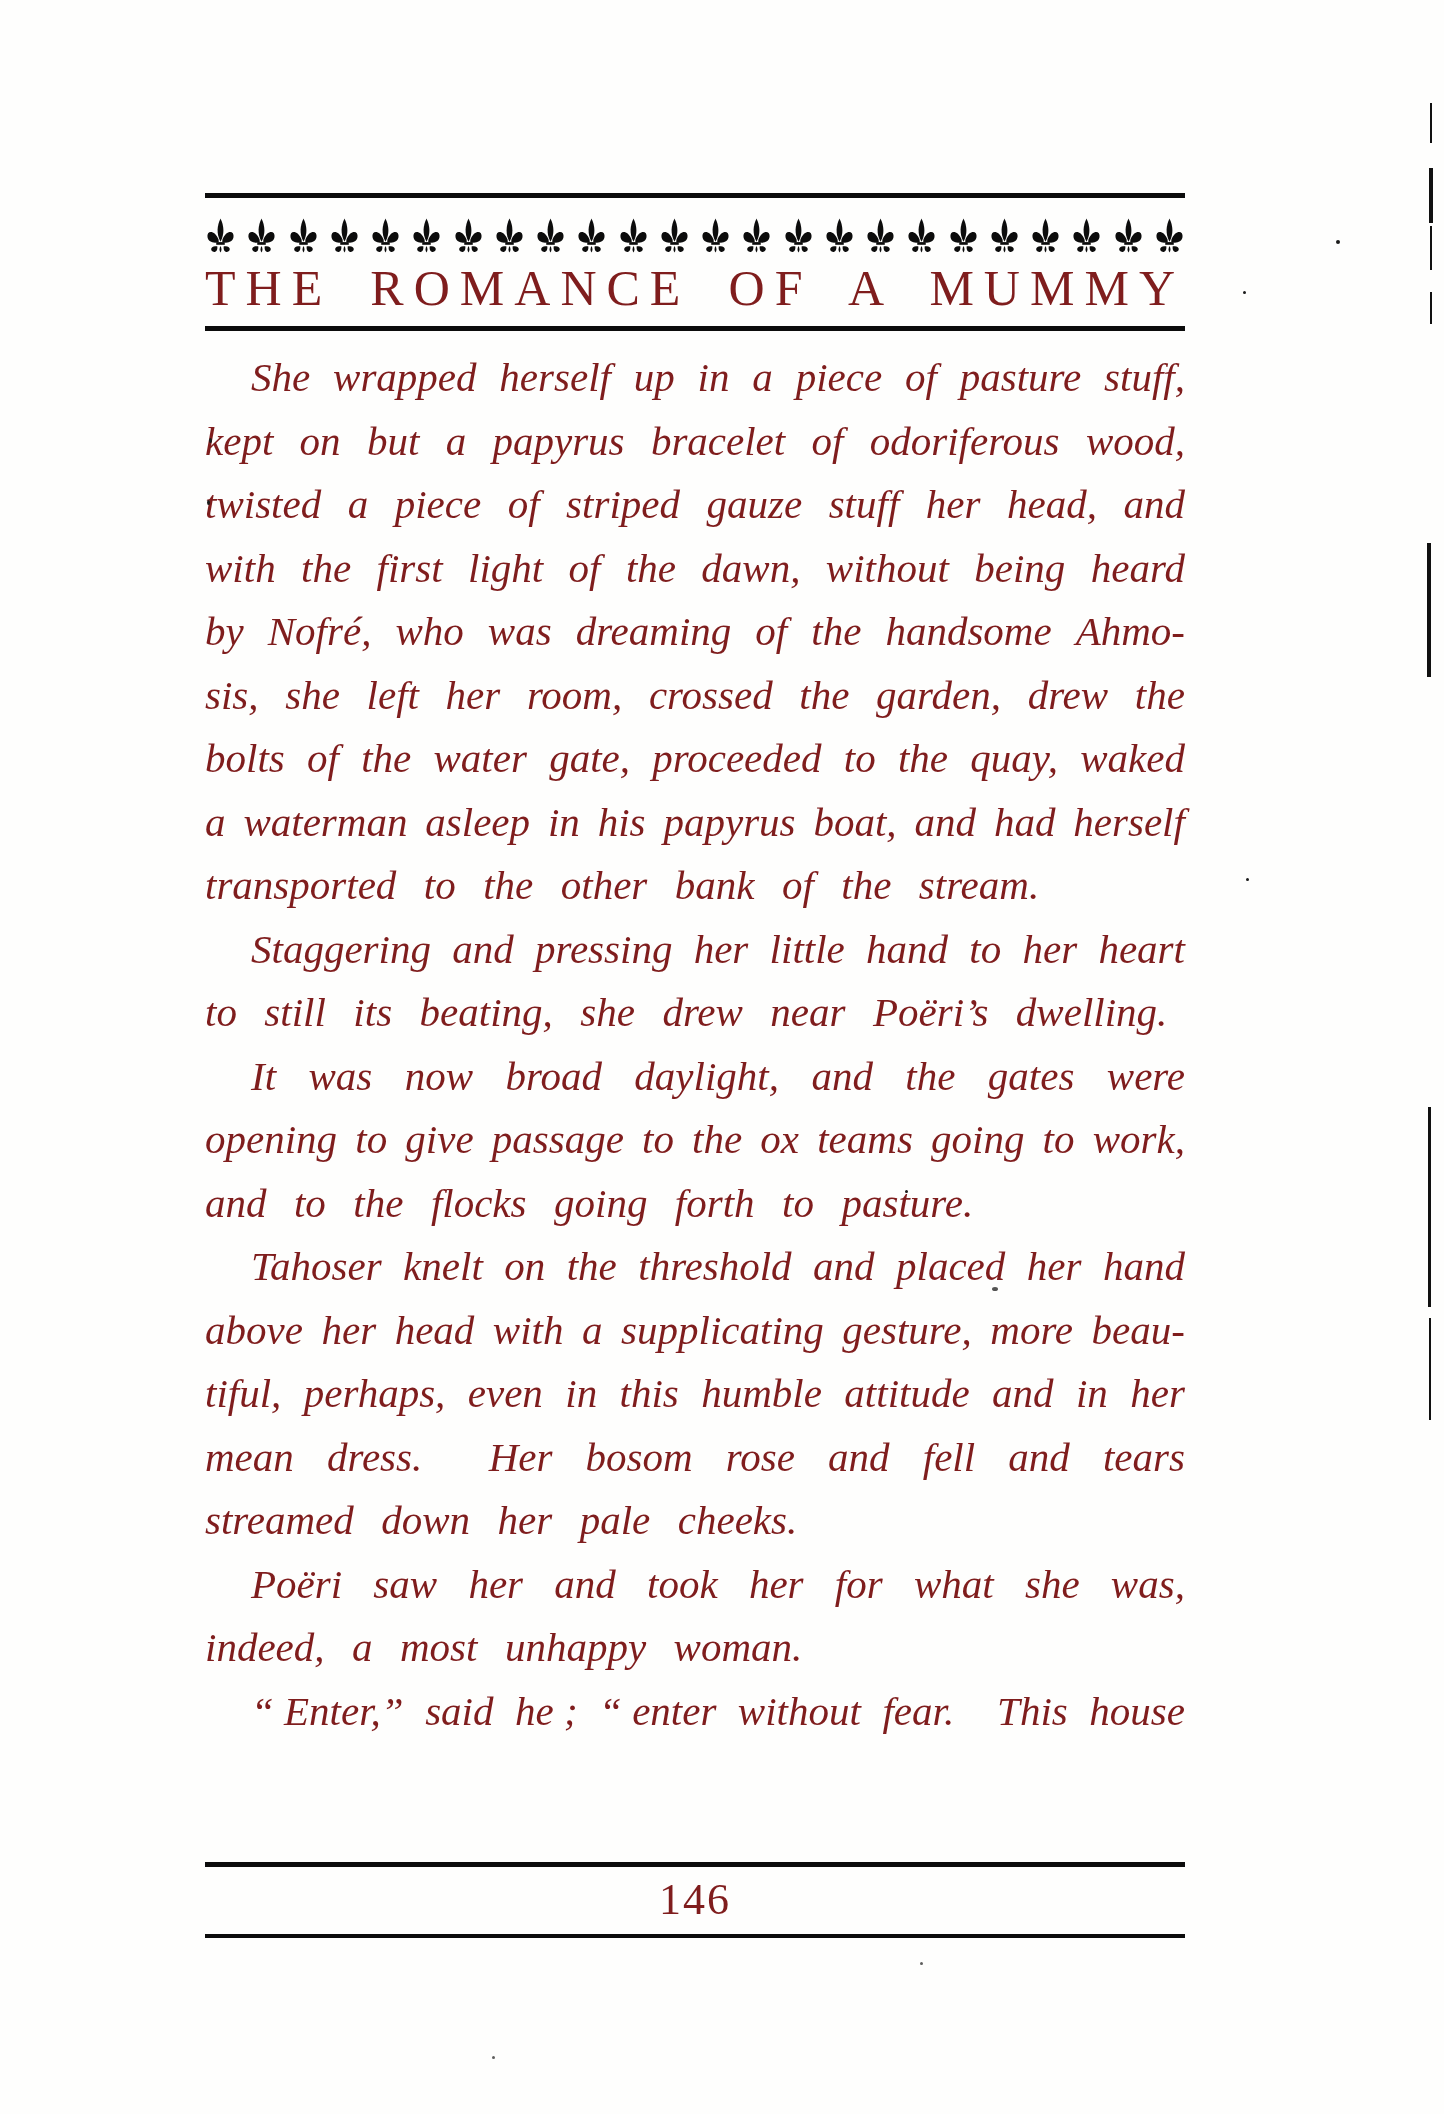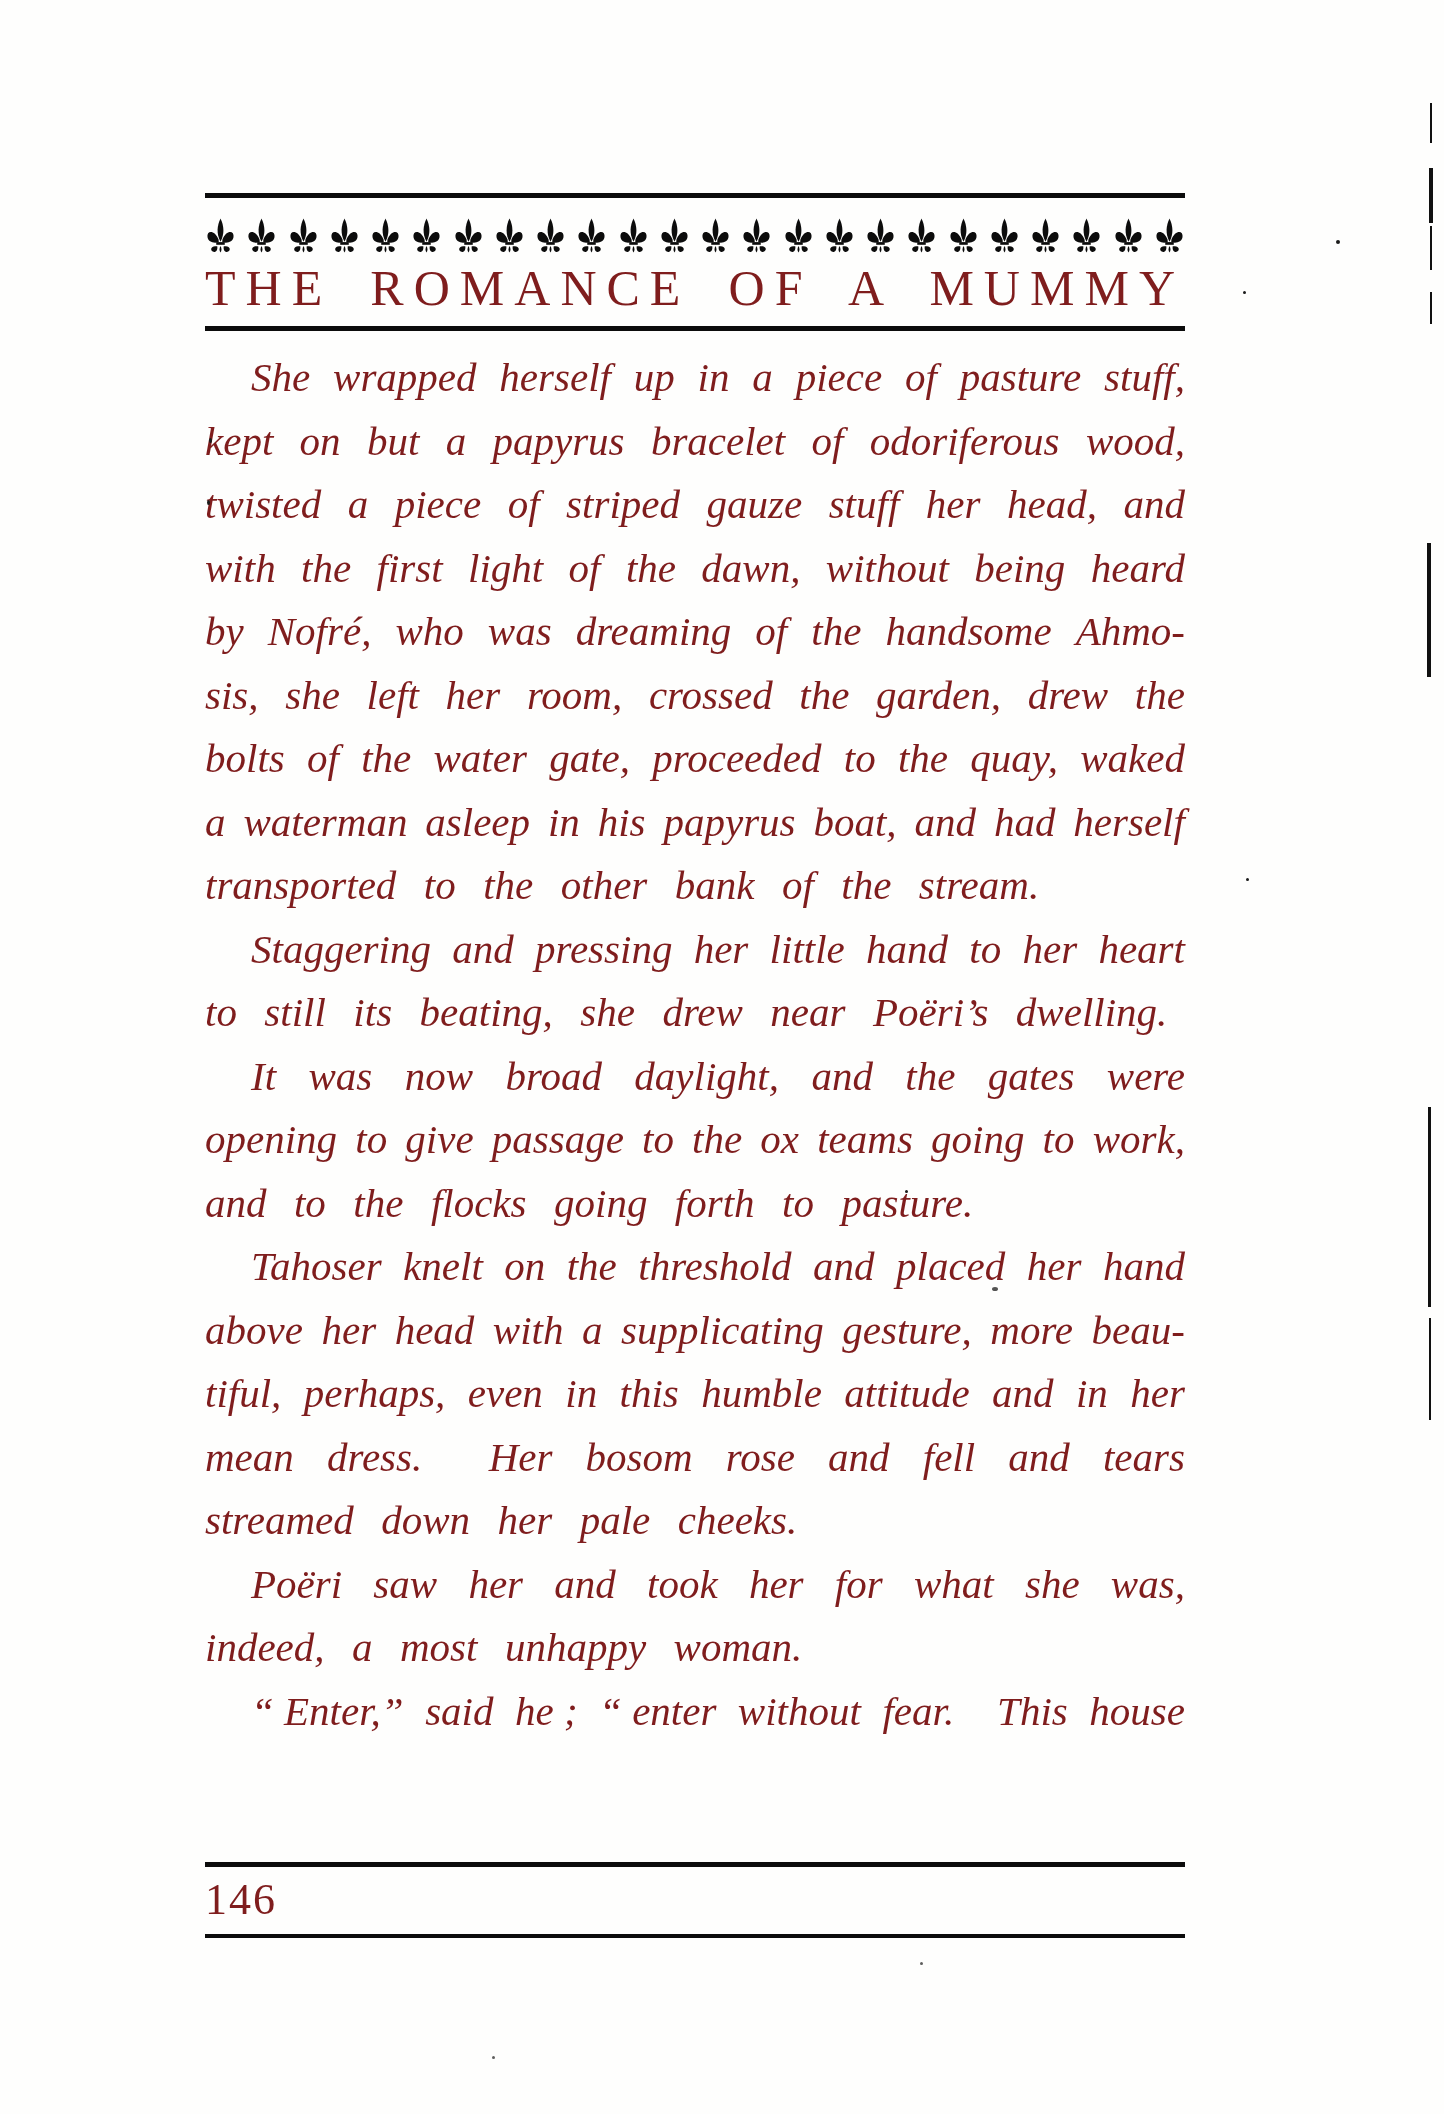--- a/index.html
+++ b/index.html
@@ -31,21 +31,21 @@
   .body-text{
     position:absolute;left:205px;top:346px;width:980px;
     font-size:41px;
   }
   .bline{height:63.5px;line-height:63.5px;white-space:nowrap;font-style:italic;}
   .bline.just{display:flex;justify-content:space-between;align-items:baseline;}
   .bline.indent{padding-left:46px;}
   .bline.last{word-spacing:0.42em;}
   .pagenum{
     position:absolute;left:205px;top:1868px;width:980px;
-    font-size:44px;line-height:64px;
+    text-align:center;font-size:44px;line-height:64px;
     letter-spacing:2px;
   }
   .artifact{position:absolute;background:#111;}
   .speck{position:absolute;background:#1a1a1a;border-radius:50%;}
 </style>
 </head>
 <body>
 
 <svg width="0" height="0" style="position:absolute" aria-hidden="true">
   <defs>

